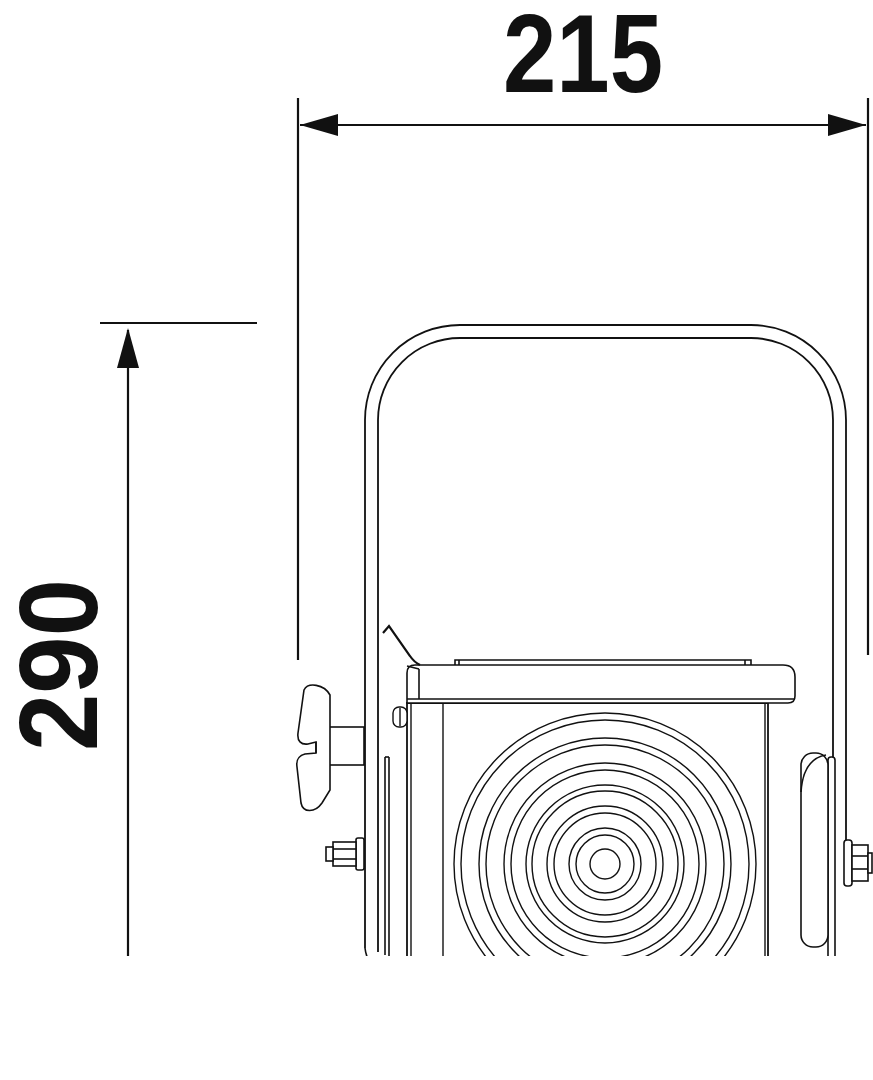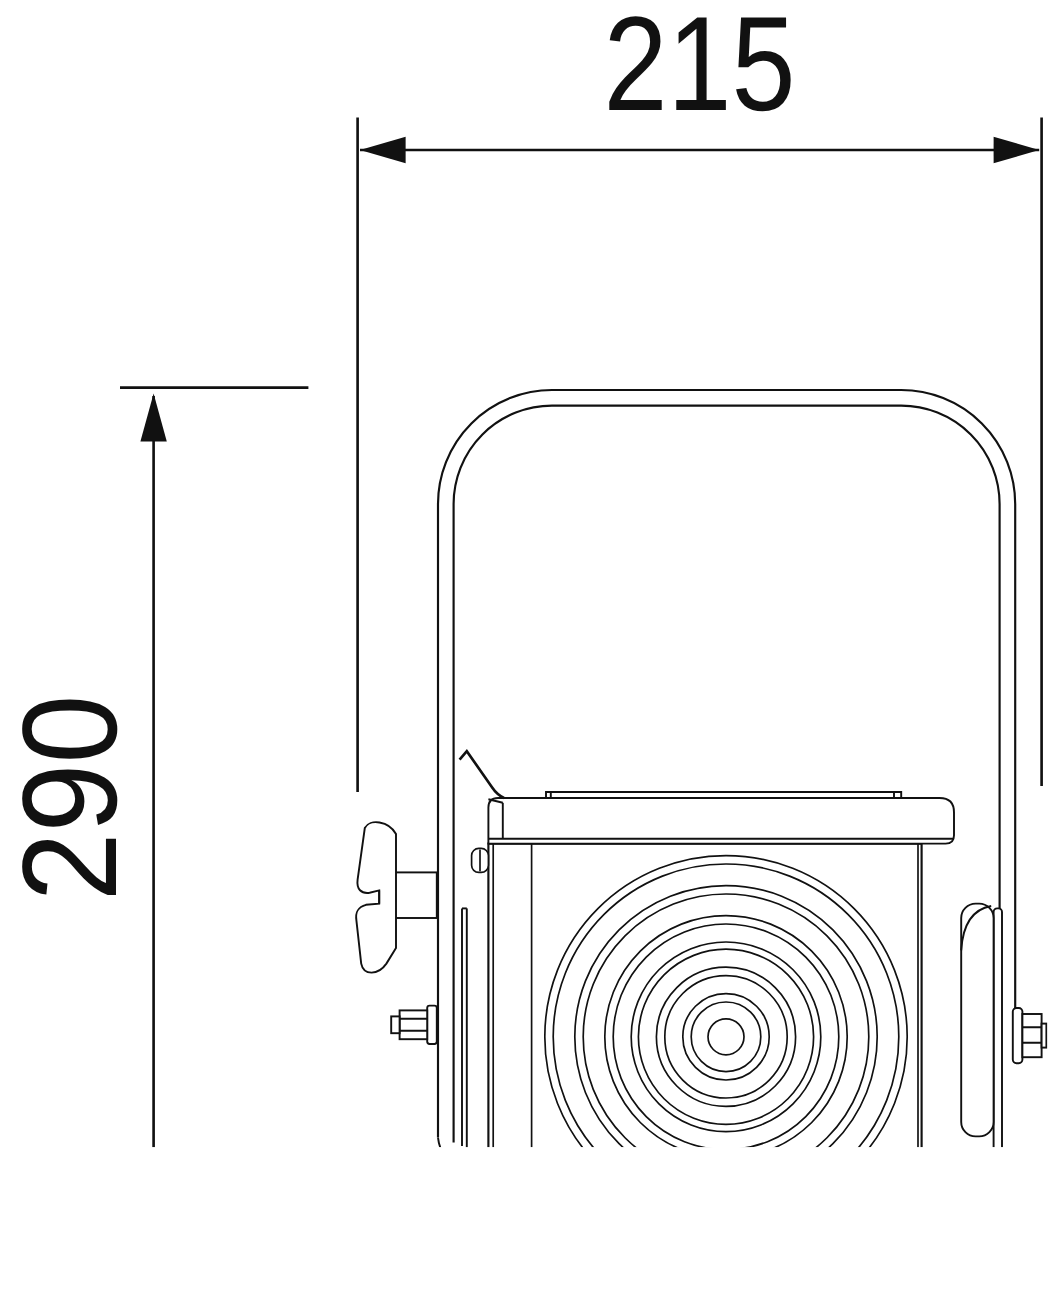--- a/index.html
+++ b/index.html
@@ -2,20 +2,21 @@
 <html><head>
 <meta charset="utf-8">
 <style>
   html,body{margin:0;padding:0;background:#ffffff;}
   .canvas{
     position:relative;
     width:873px;height:956px;
     background:#ffffff;
     font-family:"Liberation Sans","DejaVu Sans",sans-serif;
     overflow:hidden;
+    font-weight:bold;
   }
   svg{display:block;}
   .dim-text{
     font-family:"Liberation Sans","DejaVu Sans",sans-serif;
     font-size:112px;
     fill:#111111;
   }
 </style>
 </head>
 <body>

